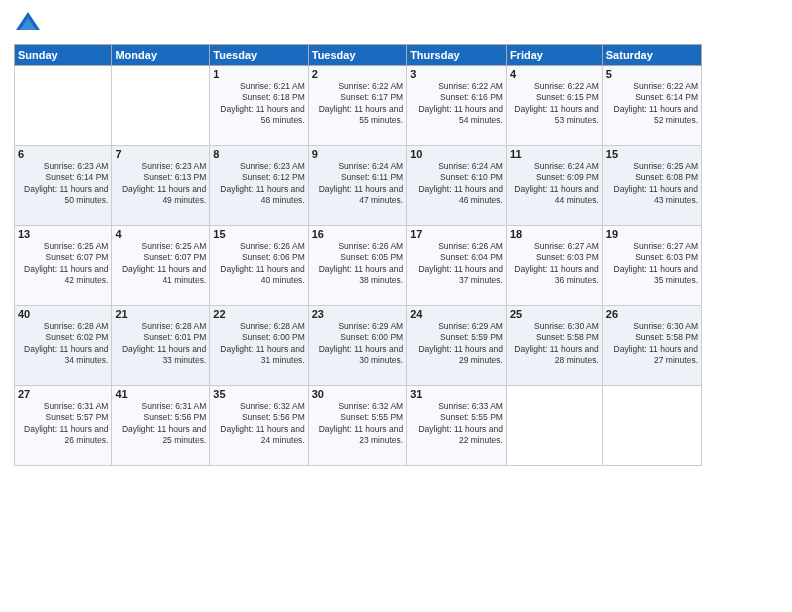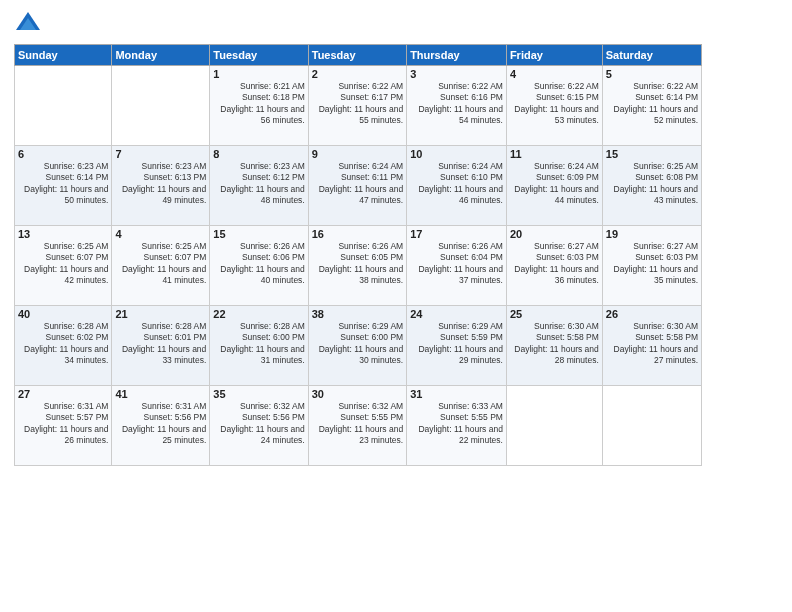--- a/index.html
+++ b/index.html
@@ -242,21 +242,21 @@
 Sunset: 6:05 PM
 Daylight: 11 hours and 38 minutes.</div>
           </td>
           <td>
             <span class="day-num">17</span>
             <div class="day-info" style="white-space: pre-line;">Sunrise: 6:26 AM
 Sunset: 6:04 PM
 Daylight: 11 hours and 37 minutes.</div>
           </td>
           <td>
-            <span class="day-num">20</span>
+            <span class="day-num">18</span>
             <div class="day-info" style="white-space: pre-line;">Sunrise: 6:27 AM
 Sunset: 6:03 PM
 Daylight: 11 hours and 36 minutes.</div>
           </td>
           <td>
             <span class="day-num">19</span>
             <div class="day-info" style="white-space: pre-line;">Sunrise: 6:27 AM
 Sunset: 6:03 PM
 Daylight: 11 hours and 35 minutes.</div>
           </td>
@@ -274,21 +274,21 @@
 Sunset: 6:01 PM
 Daylight: 11 hours and 33 minutes.</div>
           </td>
           <td>
             <span class="day-num">22</span>
             <div class="day-info" style="white-space: pre-line;">Sunrise: 6:28 AM
 Sunset: 6:00 PM
 Daylight: 11 hours and 31 minutes.</div>
           </td>
           <td>
-            <span class="day-num">38</span>
+            <span class="day-num">23</span>
             <div class="day-info" style="white-space: pre-line;">Sunrise: 6:29 AM
 Sunset: 6:00 PM
 Daylight: 11 hours and 30 minutes.</div>
           </td>
           <td>
             <span class="day-num">24</span>
             <div class="day-info" style="white-space: pre-line;">Sunrise: 6:29 AM
 Sunset: 5:59 PM
 Daylight: 11 hours and 29 minutes.</div>
           </td>

